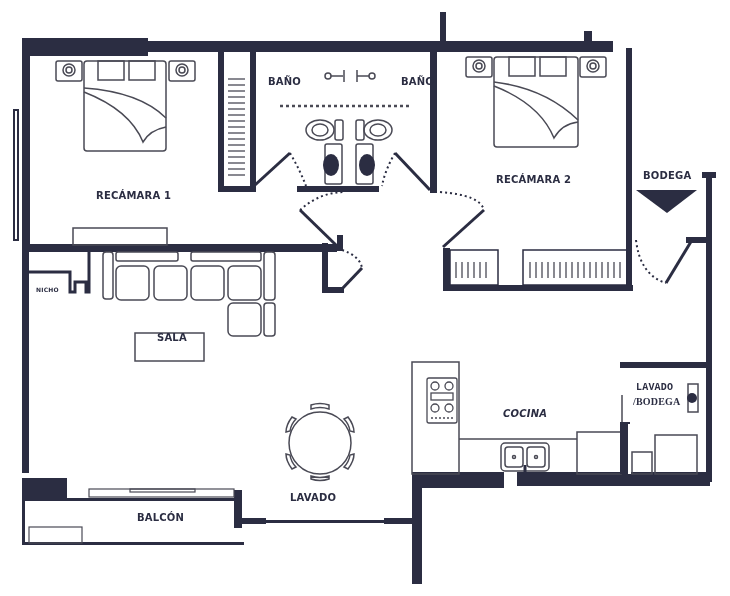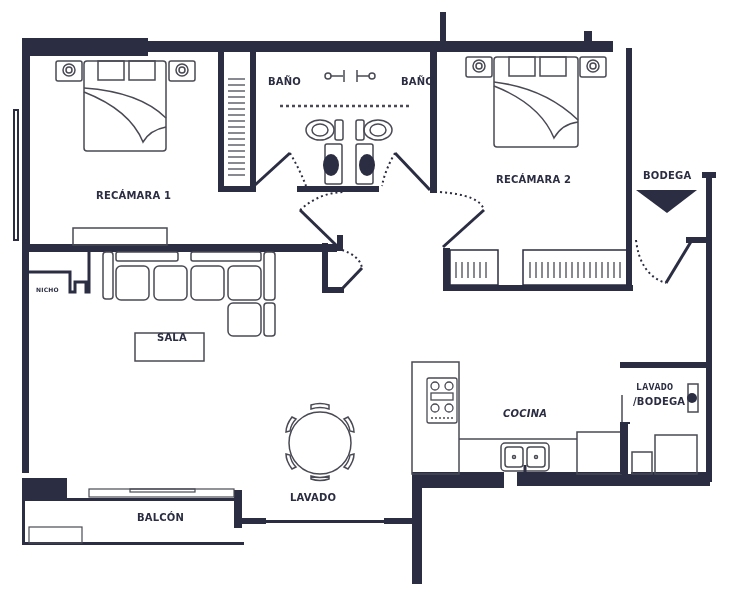--- a/index.html
+++ b/index.html
@@ -251,16 +251,16 @@
 
 <span class="label lg" style="left:96px;top:190px;">RECÁMARA 1</span>
 <span class="label lg" style="left:268px;top:76px;">BAÑO</span>
 <span class="label lg" style="left:401px;top:76px;">BAÑO</span>
 <span class="label lg" style="left:496px;top:174px;">RECÁMARA 2</span>
 <span class="label lg" style="left:643px;top:170px;">BODEGA</span>
 <span class="label sm" style="left:36px;top:286px;">NICHO</span>
 <span class="label lg" style="left:157px;top:312px;margin-top:20px;">SALA</span>
 <span class="label lg" style="left:503px;top:408px;font-style:italic;">COCINA</span>
 <span class="label lg" style="left:636px;top:382px;font-family:Liberation Mono, monospace;">LAVADO</span>
-<span class="label lg" style="left:633px;top:396px;">/BODEGA</span>
+<span class="label lg" style="left:633px;top:396px;font-family:Liberation Serif, serif;">/BODEGA</span>
 <span class="label lg" style="left:290px;top:492px;">LAVADO</span>
 <span class="label lg" style="left:137px;top:512px;">BALCÓN</span>
 </div>
 
 </body></html>

